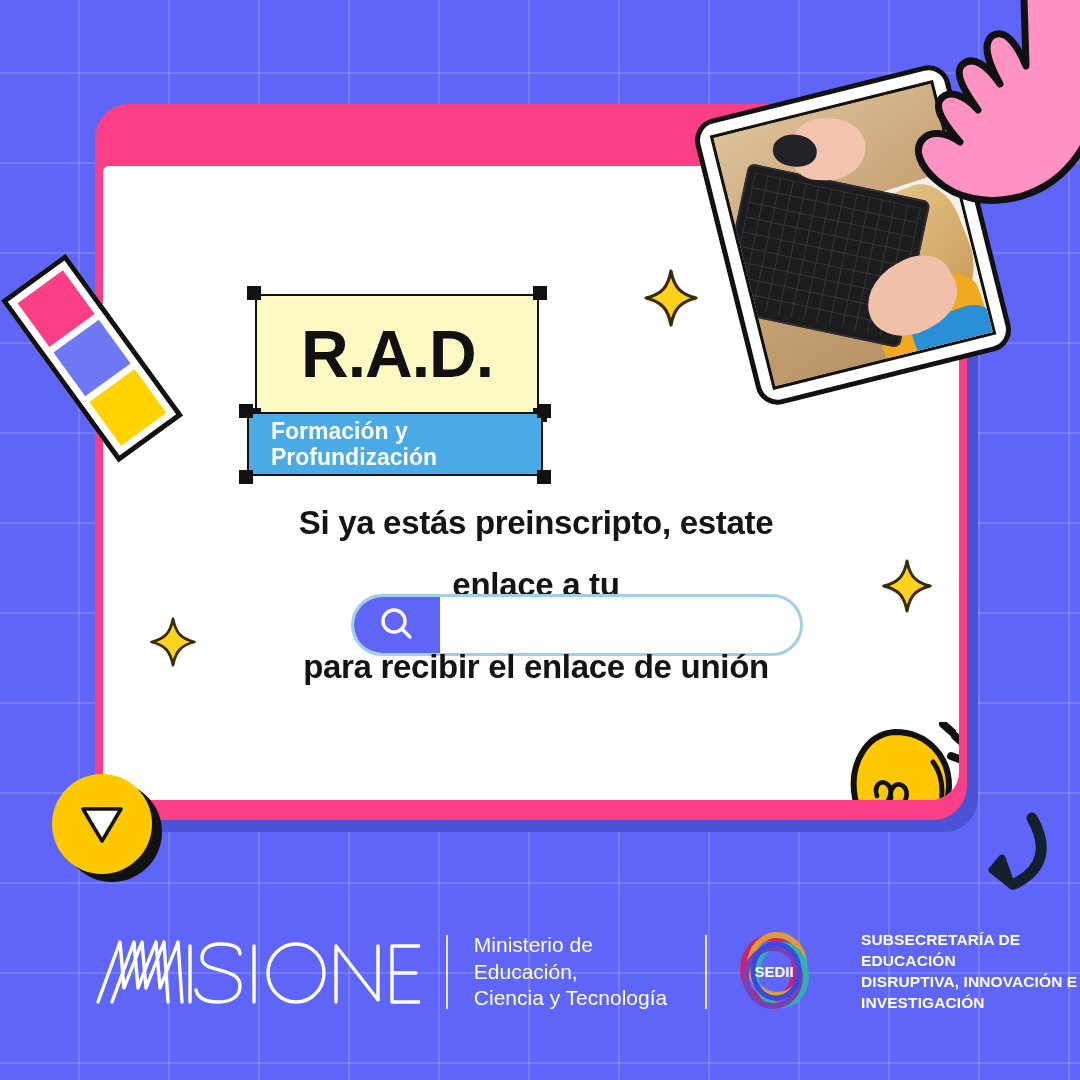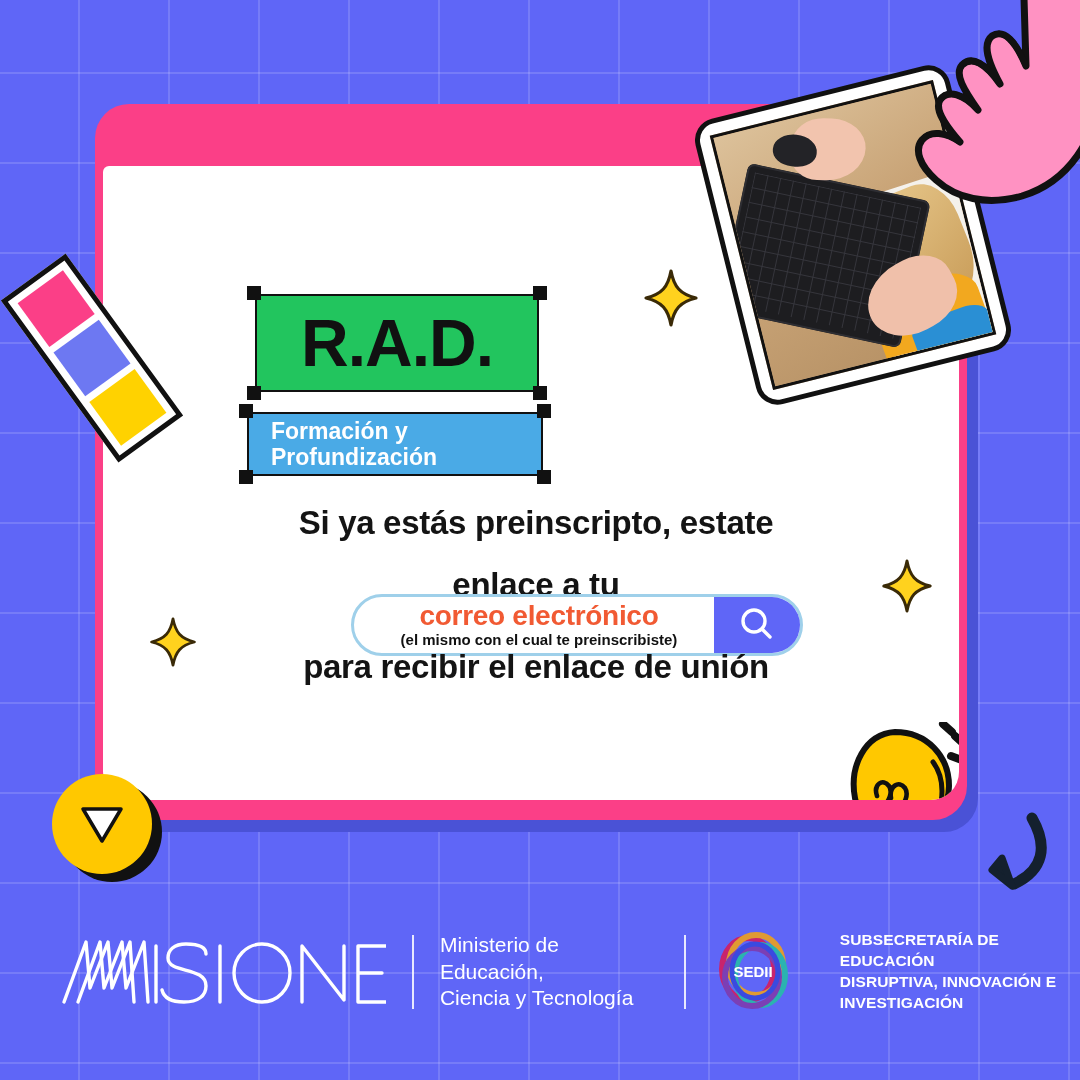--- a/index.html
+++ b/index.html
@@ -85,22 +85,22 @@
     width: 14px; height: 14px;
     background: #111;
   }
   .h-tl { left: -8px; top: -8px; }
   .h-tr { right: -8px; top: -8px; }
   .h-bl { left: -8px; bottom: -8px; }
   .h-br { right: -8px; bottom: -8px; }
 
   #rad-wrap { left: 152px; top: 128px; }
   #rad-box {
-    width: 284px; height: 98px;
-    background: #22c55e;
+    width: 284px; height: 120px;
+    background: #fef9c3;
   }
   #rad-text {
     font-size: 66px;
     font-weight: bold;
     color: #111111;
     letter-spacing: -1px;
     line-height: 1;
   }
 
   #sub-wrap { left: 144px; top: 246px; }
@@ -315,21 +315,21 @@
   }
 
   
   #footer {
     position: absolute;
     left: 0; bottom: 58px;
     width: 1080px;
     height: 100px;
     display: flex;
     align-items: center;
-    padding-left: 56px;
+    padding-left: 90px;
   }
   #misiones-logo { position: relative; width: 330px; height: 76px; }
   .divider {
     width: 2px; height: 74px;
     background: rgba(255,255,255,0.85);
     margin: 0 26px;
   }
   #ministry {
     color: #ffffff;
     font-size: 21px;
@@ -378,24 +378,20 @@
       <span class="handle h-tl"></span>
       <span class="handle h-tr"></span>
       <span class="handle h-bl"></span>
       <span class="handle h-br"></span>
     </div>
 
     <div class="copy" id="line1">Si ya estás preinscripto, estate</div>
     <div class="copy" id="line2">enlace a tu</div>
 
     <div id="search-pill">
-      <div id="search-field">
-        <span id="search-value">correo electrónico</span>
-        <span id="search-hint">(el mismo con el cual te preinscribiste)</span>
-      </div>
       <div id="search-btn">
         <svg width="44" height="44" viewBox="0 0 44 44">
           <circle cx="19" cy="18" r="11" fill="none" stroke="#ffffff" stroke-width="3.4"></circle>
           <line x1="27" y1="26" x2="35" y2="34" stroke="#ffffff" stroke-width="3.4" stroke-linecap="round"></line>
         </svg>
       </div>
     </div>
 
     <div class="copy" id="line3">para recibir el enlace de unión</div>
     <div class="copy" id="line5">Recordá que debés tener una</div>

